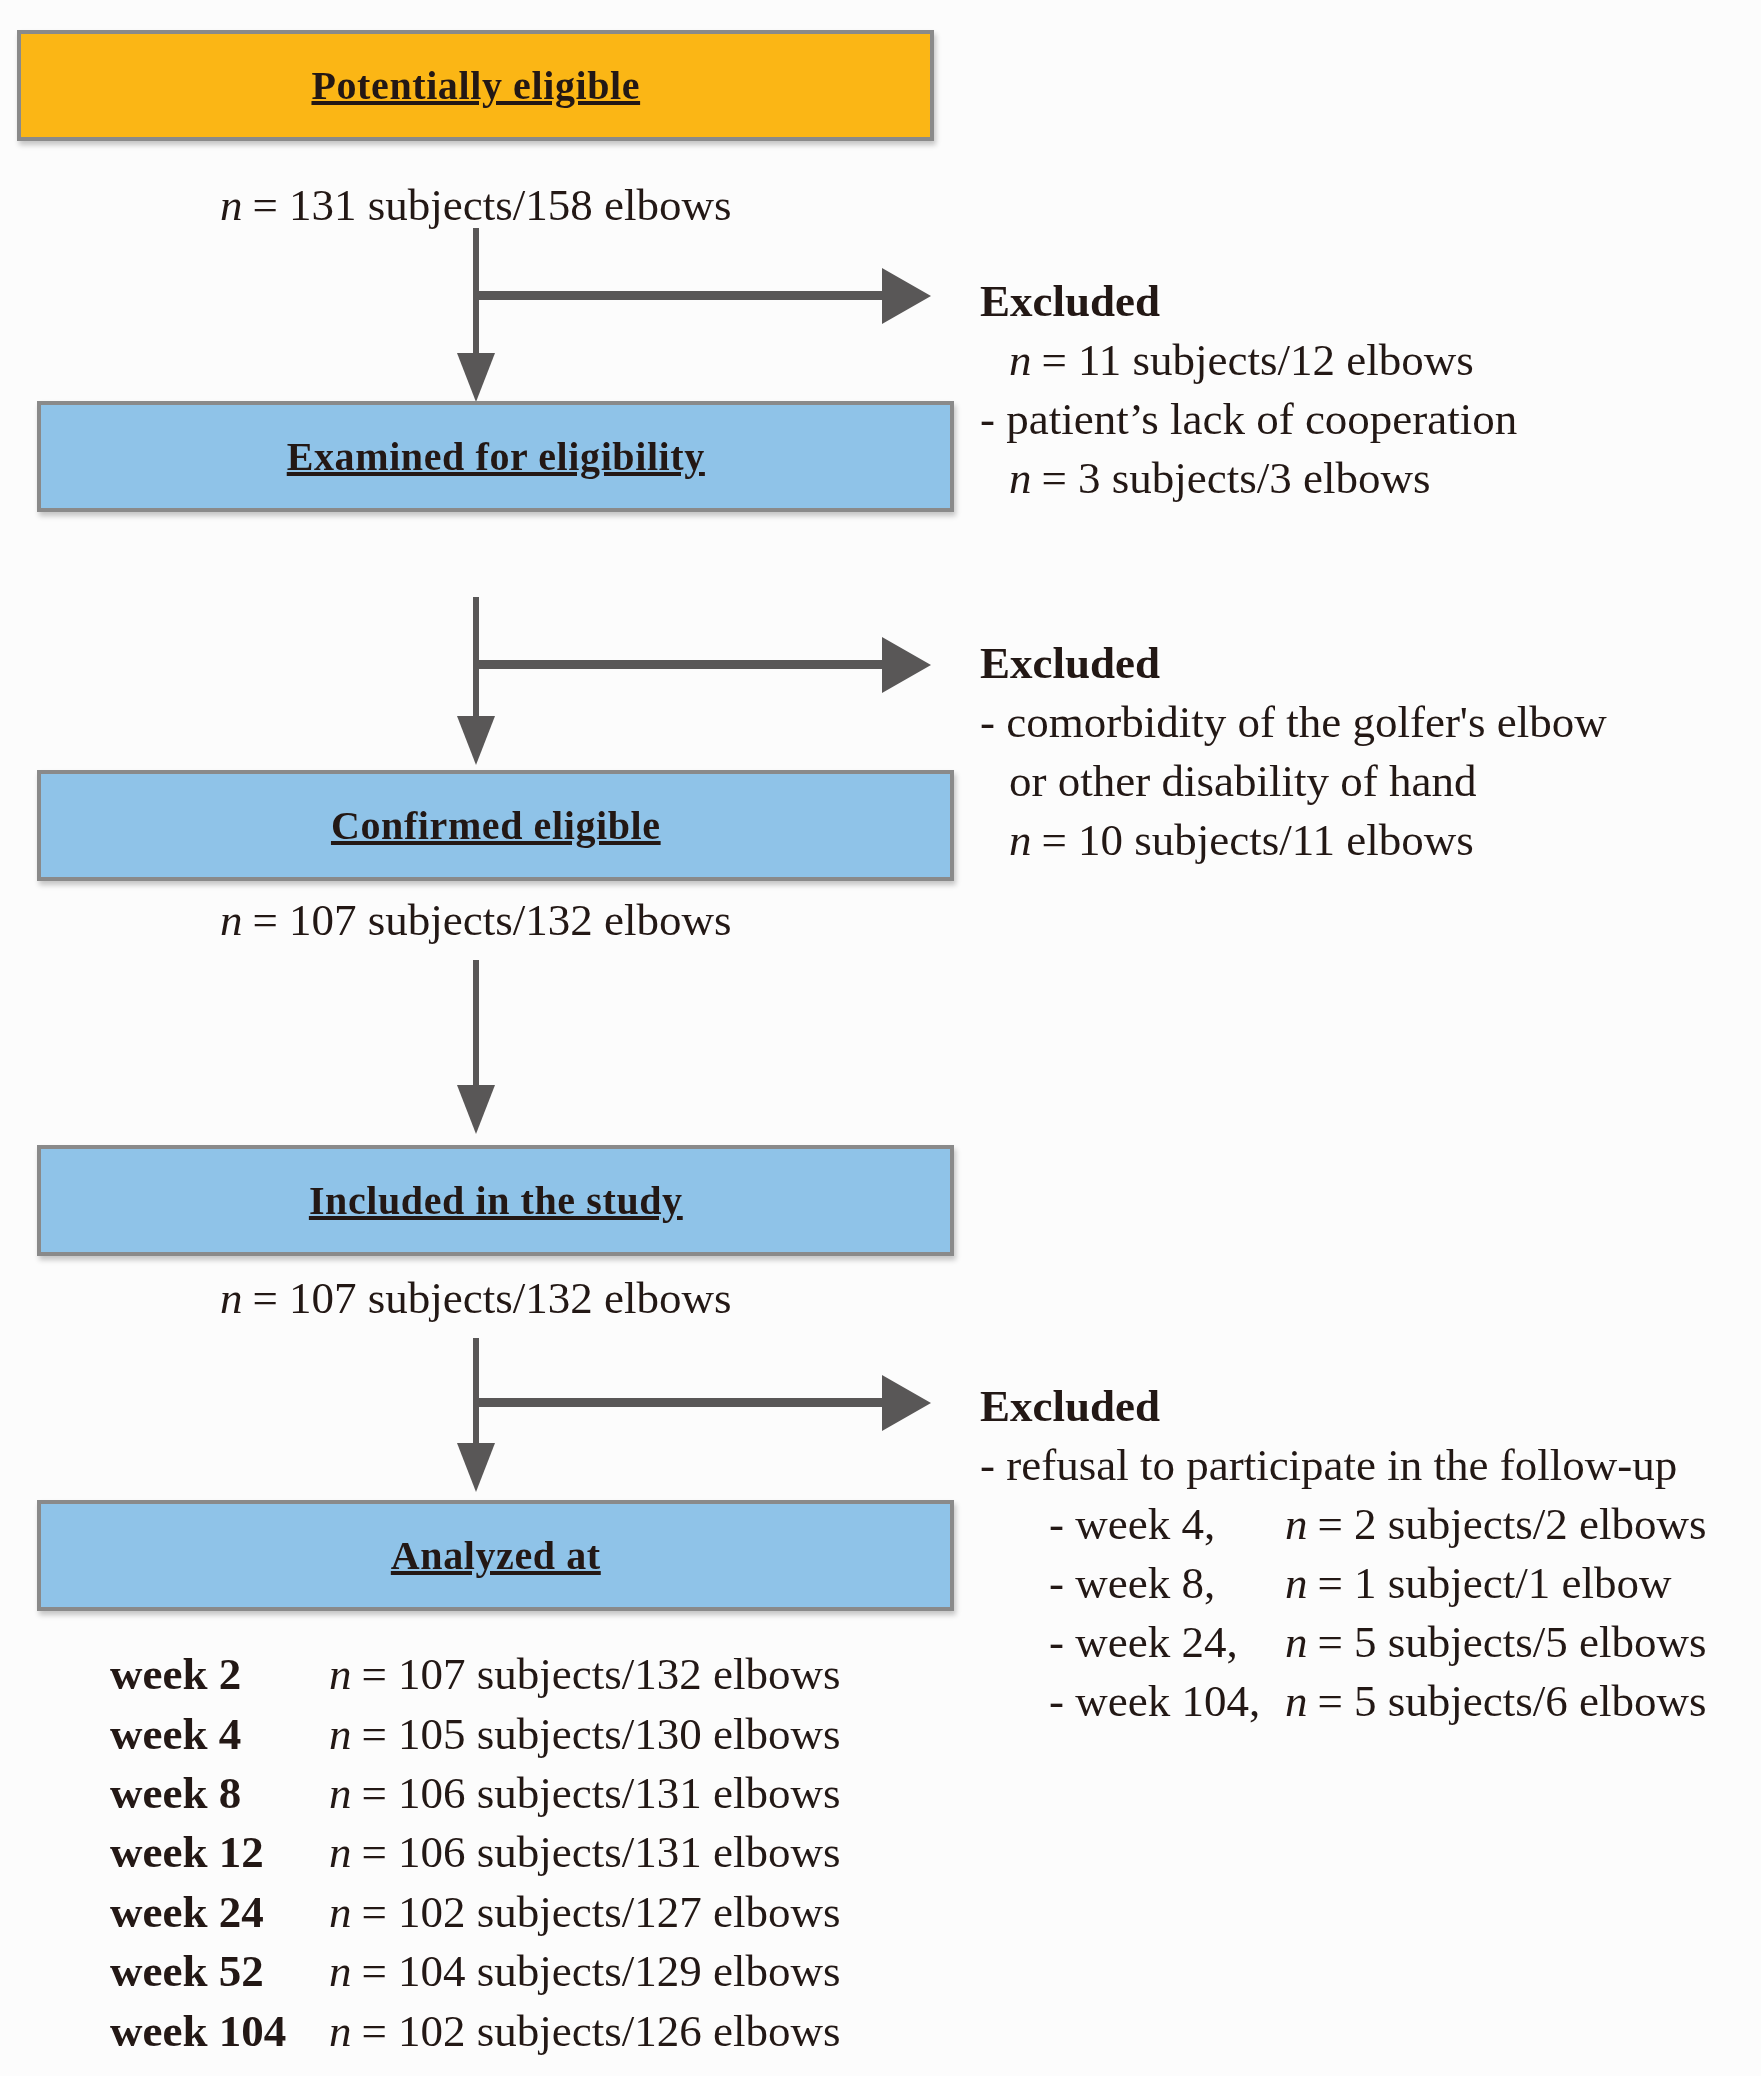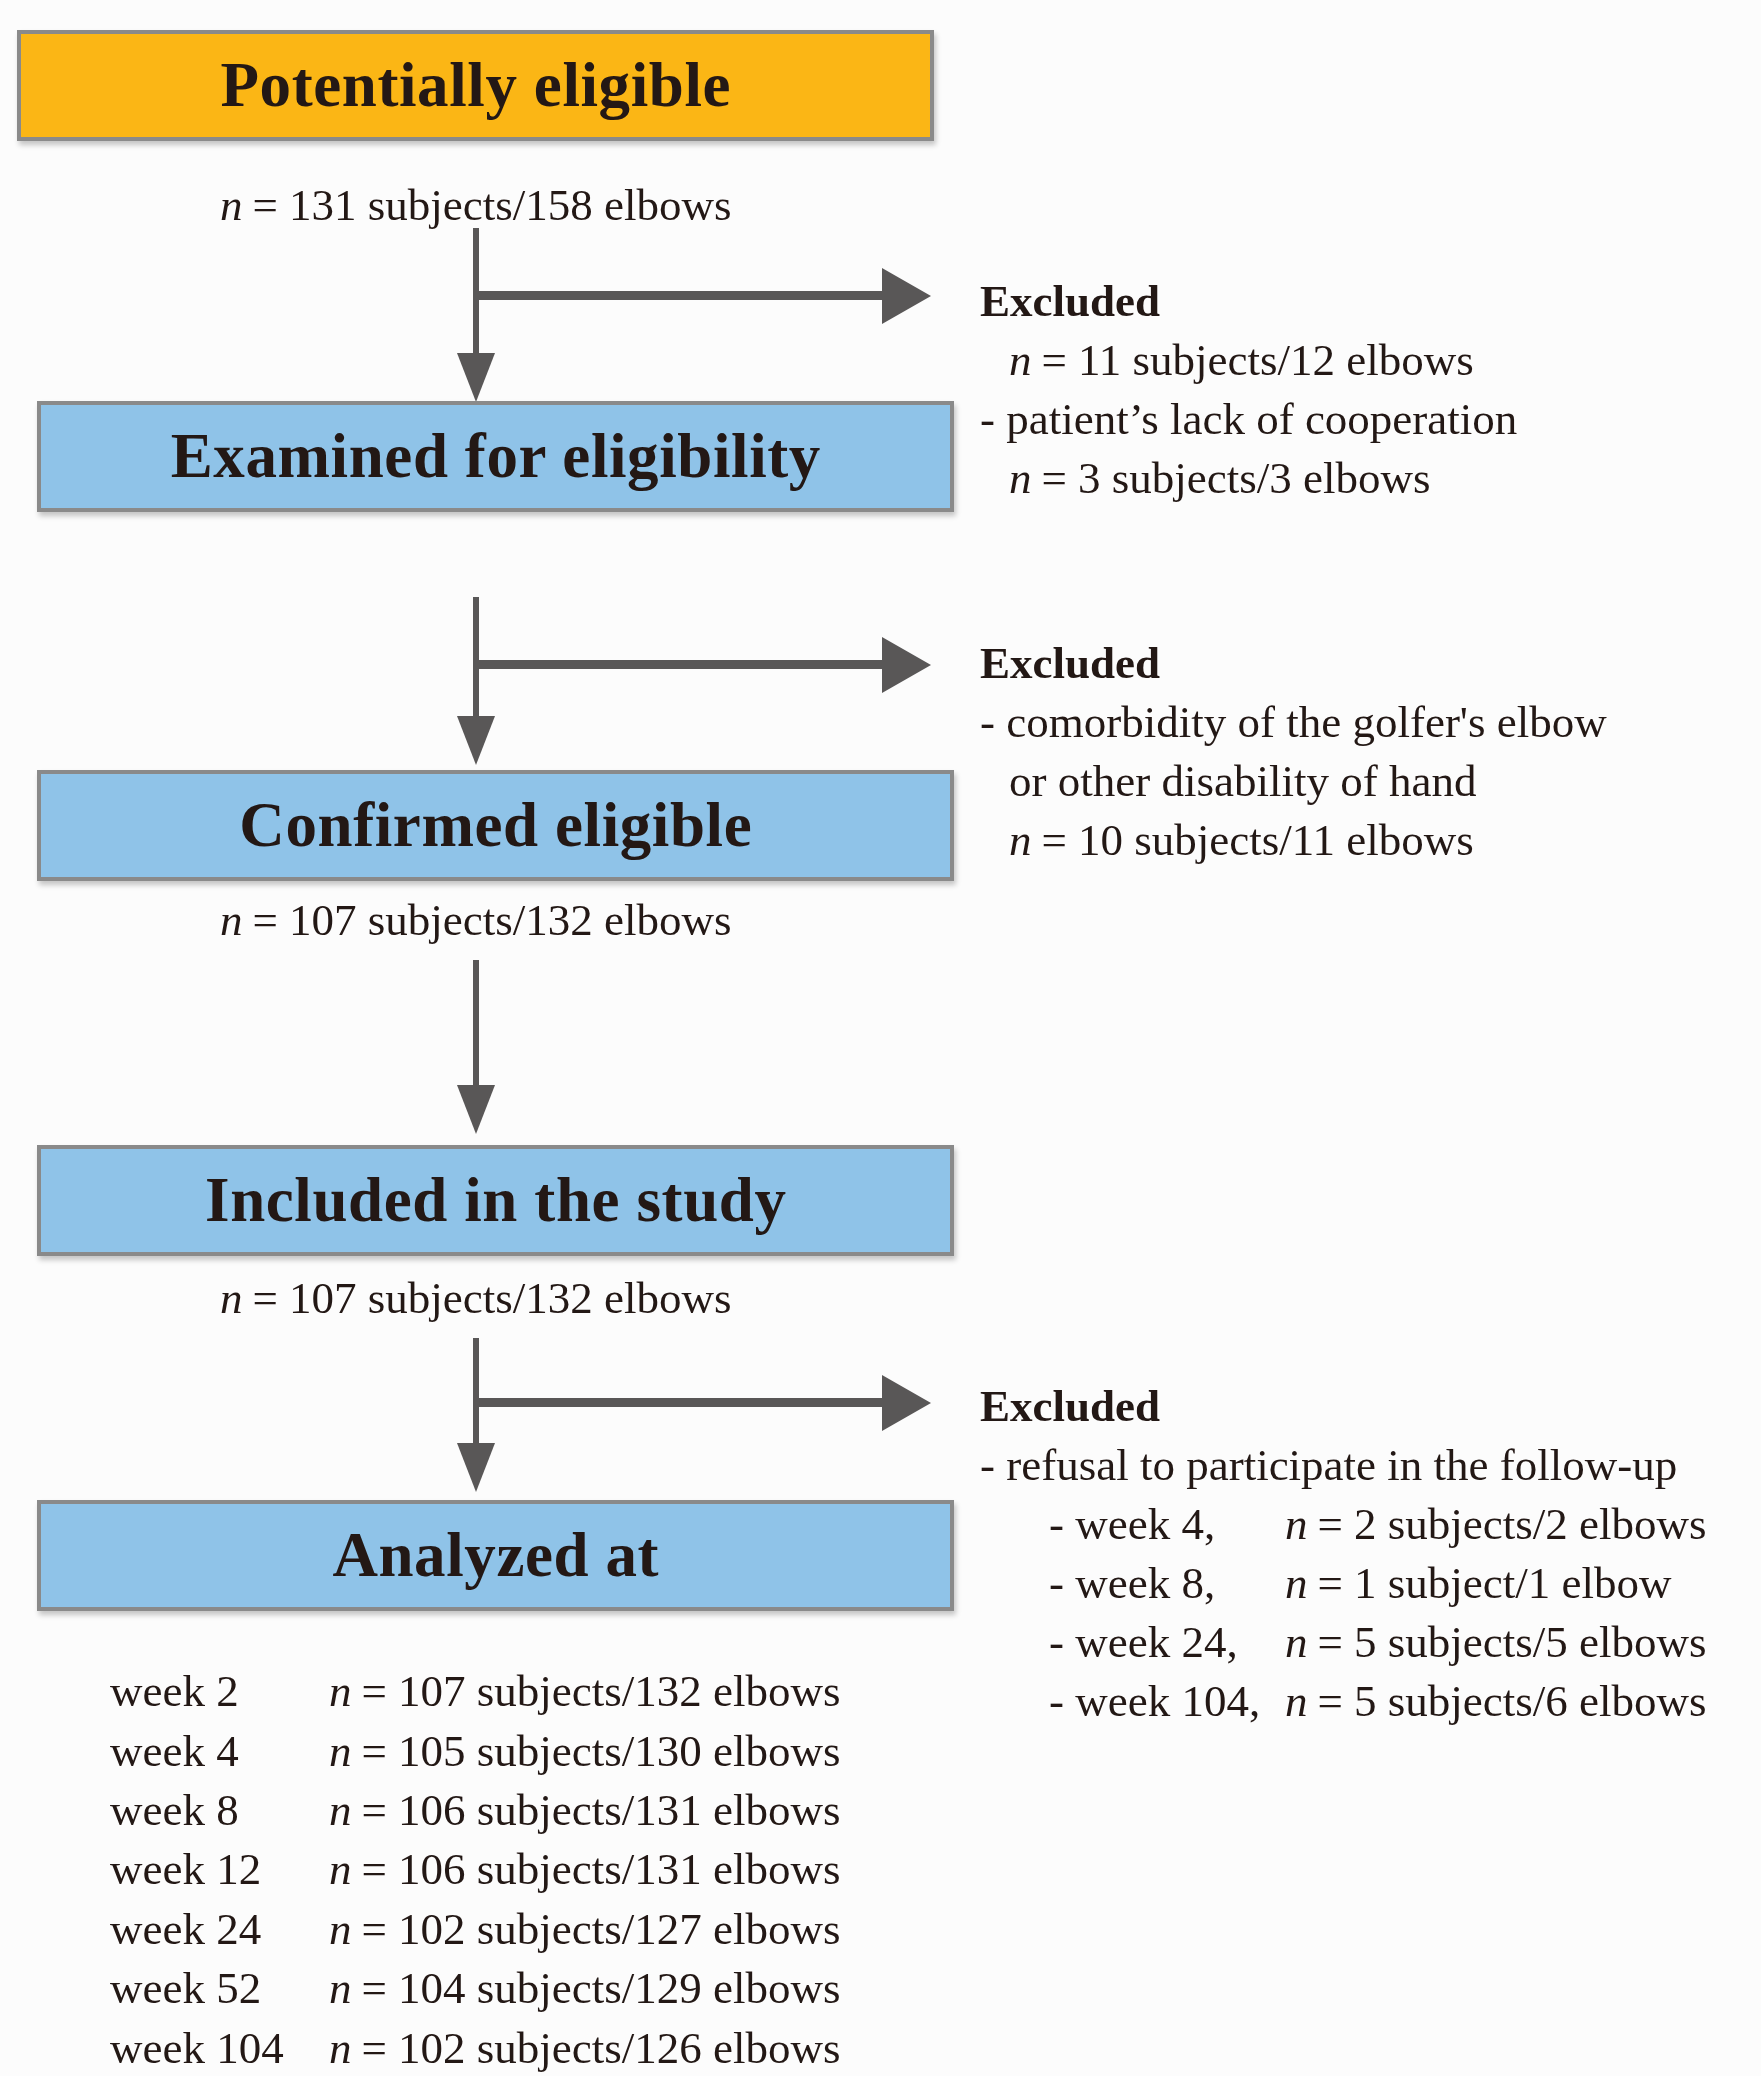--- a/index.html
+++ b/index.html
@@ -8,21 +8,21 @@
     font-family:"Liberation Serif","DejaVu Serif",serif;color:#231815;
   }
   
   .fbox{
     position:absolute;left:17.3px;width:917px;height:111px;box-sizing:border-box;
     border:4.6px solid #8a8a8a;display:flex;align-items:center;justify-content:center;
     box-shadow:1.7px 3.5px 5.2px rgba(0,0,0,.22);
   }
   .fbox.orange{background:#fbb615;}
   .fbox.blue{background:#8fc3e8;margin-left:20px;}
-  .fbox .title{font-size:63px;font-weight:bold;letter-spacing:0.6px;white-space:nowrap;}
+  .fbox .title{font-size:40px;font-weight:bold;letter-spacing:0.6px;white-space:nowrap;text-decoration:underline;}
   
   .stat{
     position:absolute;left:17.3px;width:917px;text-align:center;
     font-size:45px;line-height:58px;white-space:nowrap;
   }
   .nit{font-style:italic;}
   .rest{margin-left:.22em;}
   
   .vline{position:absolute;left:473px;width:5.8px;background:#595757;}
   .vhead{
@@ -37,21 +37,21 @@
     border-left:49px solid #595757;
   }
   
   .exblock{position:absolute;left:980px;font-size:45px;line-height:59px;white-space:nowrap;}
   .exheading{font-weight:bold;}
   .indent{padding-left:29px;}
   .wkline{padding-left:69px;}
   .wklabel{display:inline-block;width:236px;}
   
   .arow{position:absolute;left:110px;height:59px;line-height:59px;font-size:45px;white-space:nowrap;}
-  .alabel{display:inline-block;width:219px;font-weight:normal;margin-top:17px;}
+  .alabel{display:inline-block;width:219px;font-weight:bold;}
 </style>
 </head>
 <body>
 
 <div class="canvas">
 
   <div class="vline" style="top:228px;height:130px;"></div>
   <div class="vhead" style="top:353px;"></div>
   <div class="hline" style="top:291px;width:407px;"></div>
   <div class="rhead" style="top:268px;"></div>

